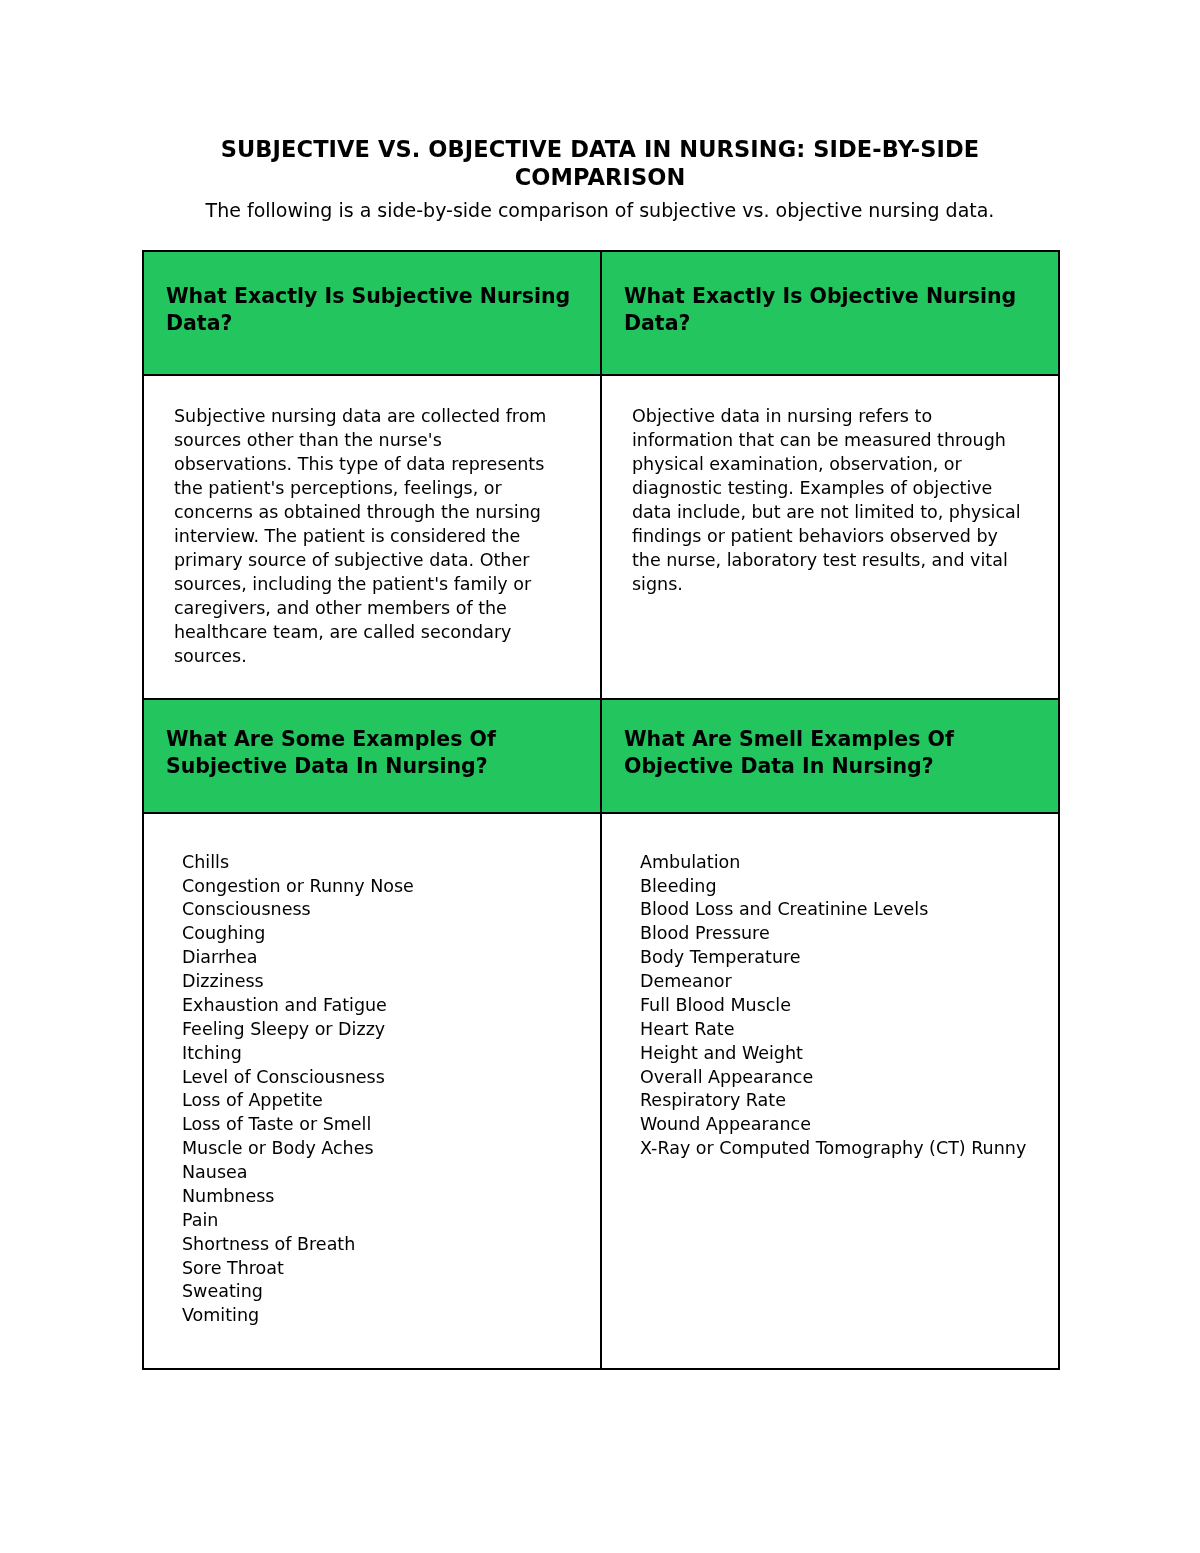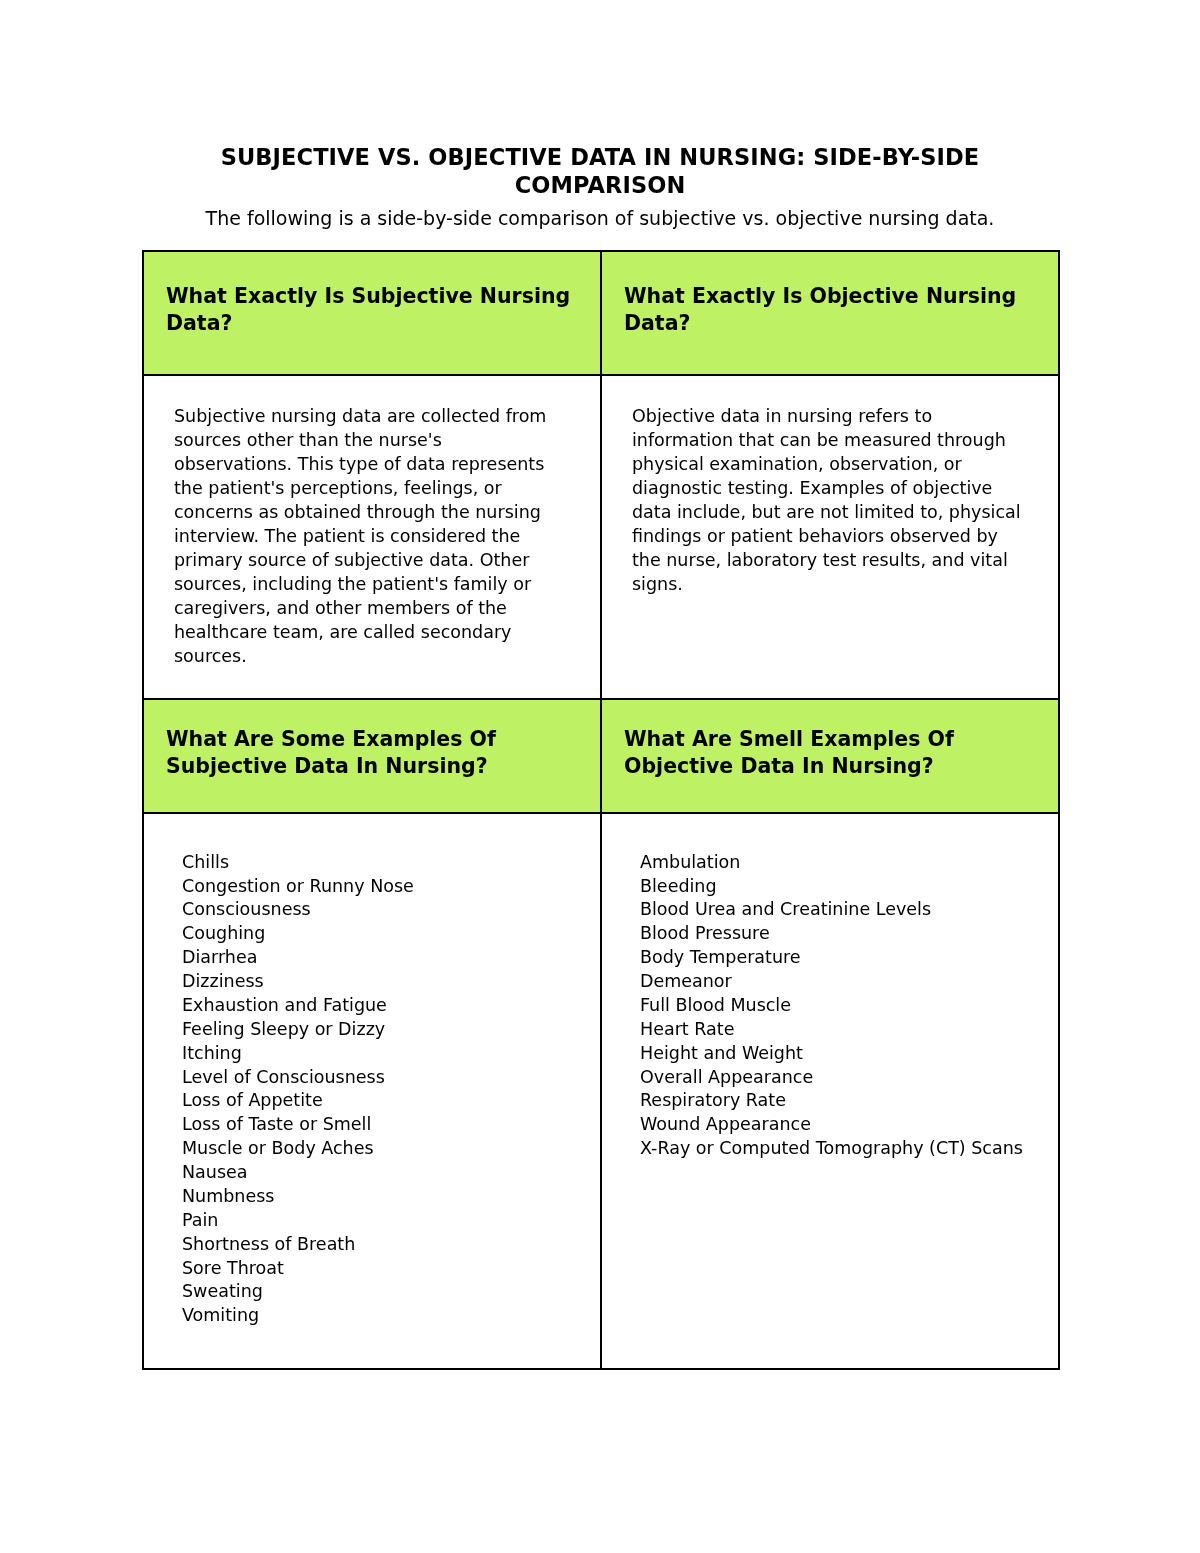--- a/index.html
+++ b/index.html
@@ -12,21 +12,21 @@
     height: 1553px;
     font-family: "DejaVu Sans", "Liberation Sans", sans-serif;
     color: #000000;
     overflow: hidden;
   }
   .page {
     position: relative;
     width: 1200px;
     height: 1553px;
     box-sizing: border-box;
-    padding: 16px;
+    padding: 8px;
   }
   .header-block {
     padding: 128px 150px 0 150px;
     text-align: center;
   }
   .doc-title {
     font-size: 22.5px;
     font-weight: bold;
     line-height: 1.24;
     letter-spacing: 0.1px;
@@ -49,21 +49,21 @@
   }
   .comparison-table td {
     border: 2.6px solid #000000;
     vertical-align: top;
     padding: 0;
   }
   .col-left { width: 458px; }
   .col-right { width: 458px; }
 
   .hdr-cell {
-    background: #bef264;
+    background: #22c55e;
   }
   .hdr-inner {
     font-size: 20.5px;
     font-weight: bold;
     line-height: 1.33;
     padding: 31px 14px 31px 22px;
   }
   .hdr-cell.row1 .hdr-inner { padding: 31px 14px 36px 22px; }
   .hdr-cell.row2 .hdr-inner { padding: 26px 14px 31px 22px; }
   .hdr-cell.row3 .hdr-inner { padding: 29px 14px 40px 22px; }
@@ -154,31 +154,31 @@
               <li>Shortness of Breath</li>
               <li>Sore Throat</li>
               <li>Sweating</li>
               <li>Vomiting</li>
             </ul>
         </td>
         <td class="body-cell">
           <ul class="list">
               <li>Ambulation</li>
               <li>Bleeding</li>
-              <li>Blood Urea and Creatinine Levels</li>
+              <li>Blood Loss and Creatinine Levels</li>
               <li>Blood Pressure</li>
               <li>Body Temperature</li>
               <li>Demeanor</li>
               <li>Full Blood Muscle</li>
               <li>Heart Rate</li>
               <li>Height and Weight</li>
               <li>Overall Appearance</li>
               <li>Respiratory Rate</li>
               <li>Wound Appearance</li>
-              <li>X-Ray or Computed Tomography (CT) Scans</li>
+              <li>X-Ray or Computed Tomography (CT) Runny</li>
             </ul>
         </td>
       </tr>
 
 
     </tbody>
   </table>
 
 </div>
 

